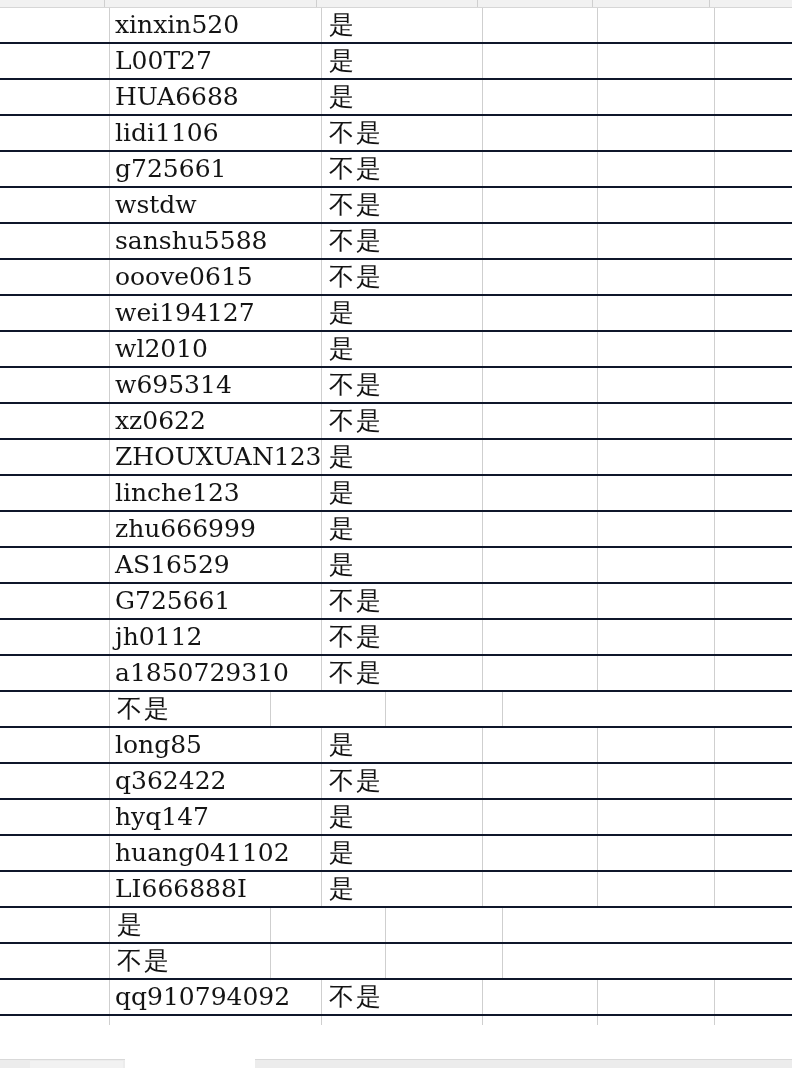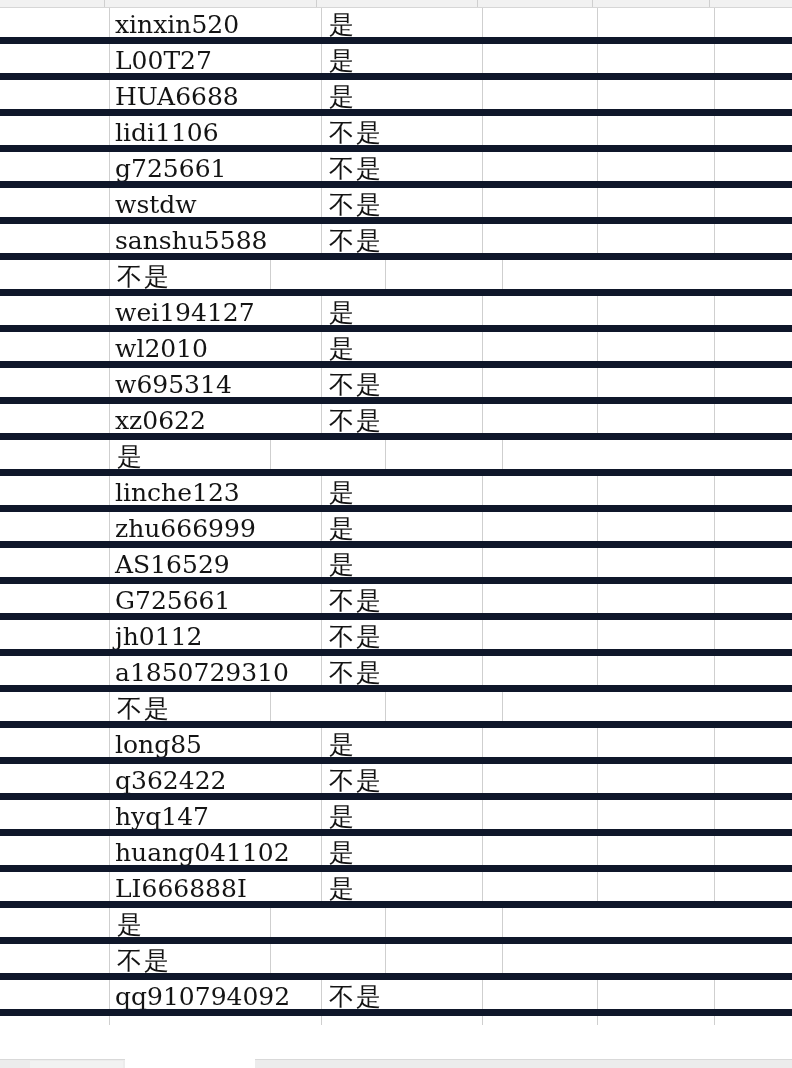--- a/index.html
+++ b/index.html
@@ -30,21 +30,21 @@
     width: 1px;
     height: 7px;
     background: #cfcfcf;
   }
   
   .tbody { position: relative; }
   .row {
     display: flex;
     height: 36px;
     box-sizing: border-box;
-    border-bottom: 7px solid #0f172a;
+    border-bottom: 2px solid #0f172a;
     background: #ffffff;
   }
   .cell {
     box-sizing: border-box;
     border-right: 1px solid #cfcfcf;
     height: 100%;
     overflow: hidden;
     white-space: nowrap;
     color: #141414;
     line-height: 34px;
@@ -159,20 +159,21 @@
     <div class="cell col-a"></div>
     <div class="cell col-b">sanshu5588</div>
     <div class="cell col-c">不是</div>
     <div class="cell col-d"></div>
     <div class="cell col-e"></div>
     <div class="cell col-f"></div>
   </div>
 
   <div class="row">
     <div class="cell col-a"></div>
+    <div class="cell col-b">ooove0615</div>
     <div class="cell col-c">不是</div>
     <div class="cell col-d"></div>
     <div class="cell col-e"></div>
     <div class="cell col-f"></div>
   </div>
 
   <div class="row">
     <div class="cell col-a"></div>
     <div class="cell col-b">wei194127</div>
     <div class="cell col-c">是</div>
@@ -203,20 +204,21 @@
     <div class="cell col-a"></div>
     <div class="cell col-b">xz0622</div>
     <div class="cell col-c">不是</div>
     <div class="cell col-d"></div>
     <div class="cell col-e"></div>
     <div class="cell col-f"></div>
   </div>
 
   <div class="row">
     <div class="cell col-a"></div>
+    <div class="cell col-b">ZHOUXUAN123</div>
     <div class="cell col-c">是</div>
     <div class="cell col-d"></div>
     <div class="cell col-e"></div>
     <div class="cell col-f"></div>
   </div>
 
   <div class="row">
     <div class="cell col-a"></div>
     <div class="cell col-b">linche123</div>
     <div class="cell col-c">是</div>

